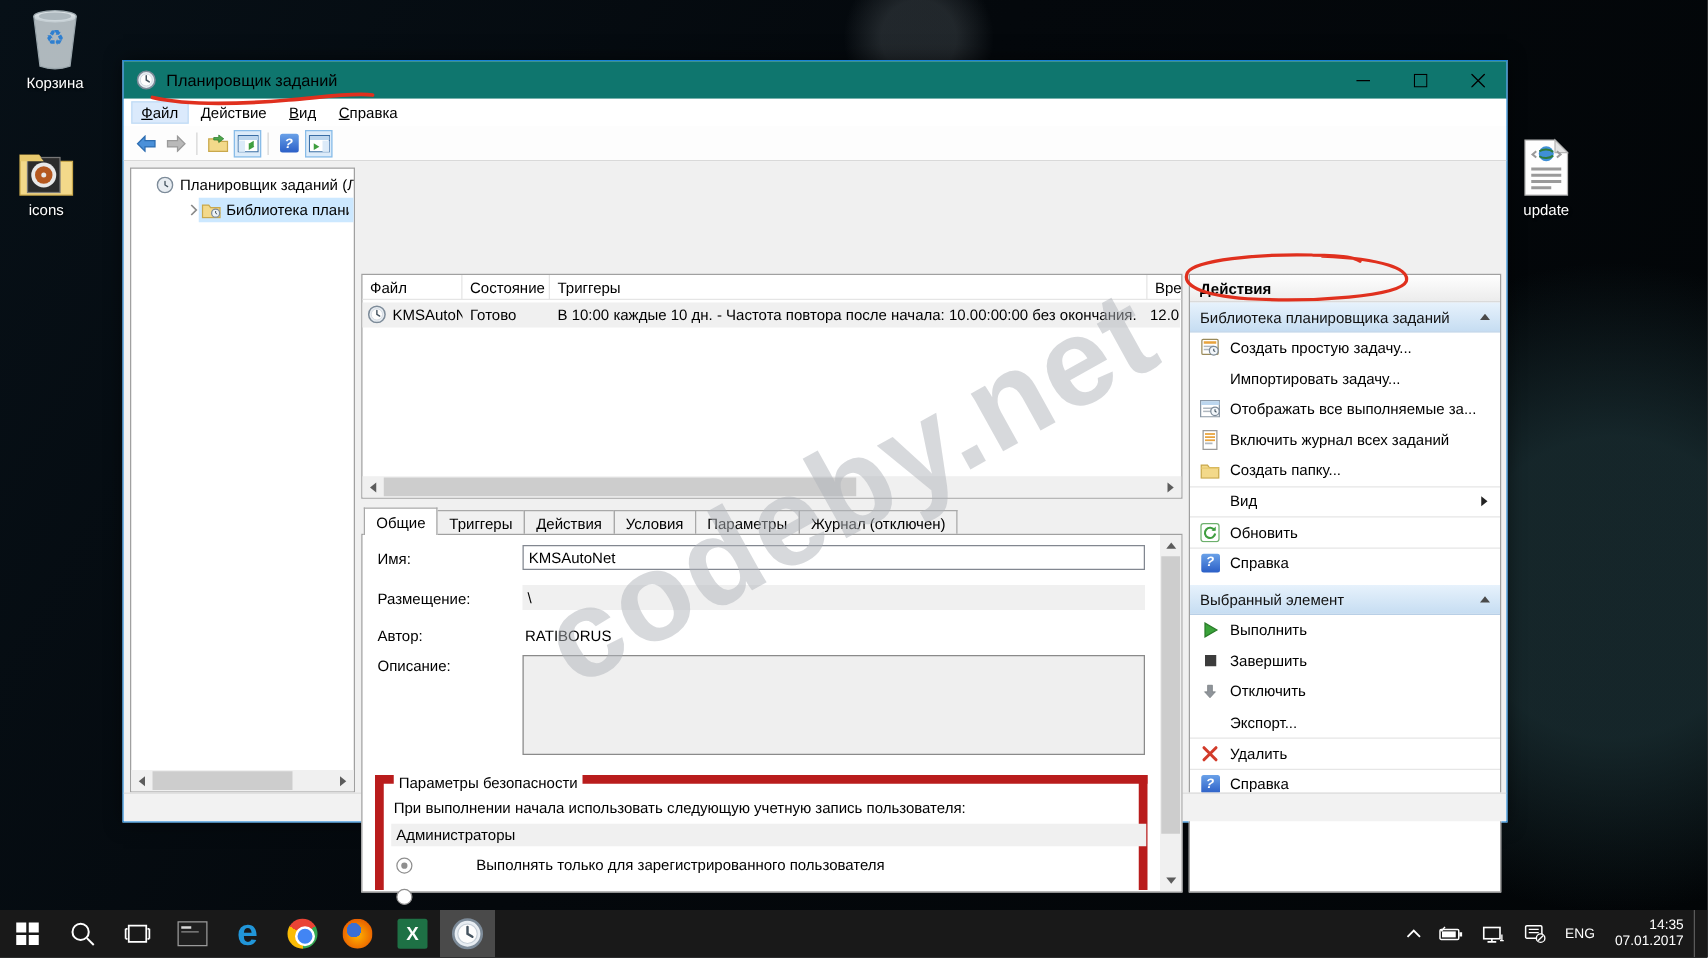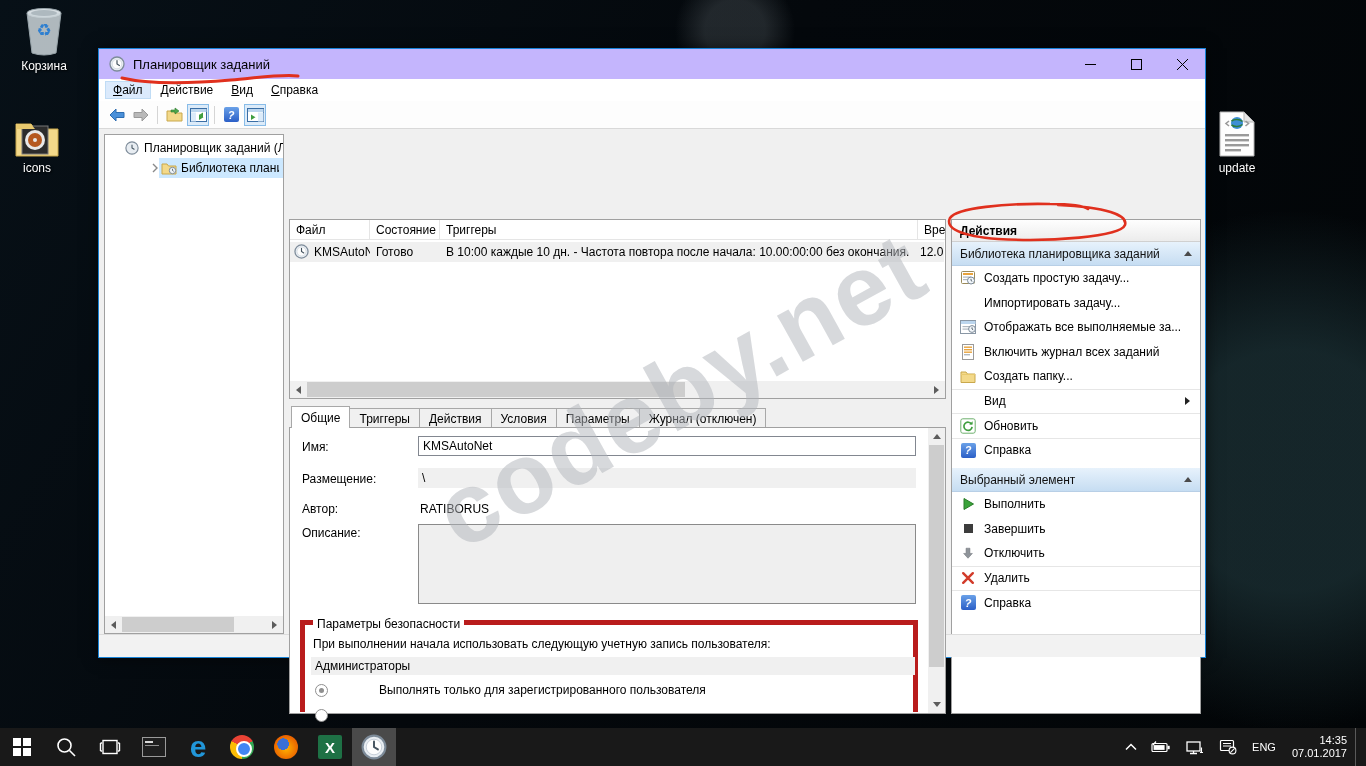--- a/index.html
+++ b/index.html
@@ -15,21 +15,21 @@
 
   
   .dicon{position:absolute;width:76px;text-align:center;cursor:default;}
   .dicon .img{height:50px;display:flex;align-items:flex-end;justify-content:center;}
   .dicon .lbl{margin-top:3px;font-size:12px;color:#fff;text-shadow:1px 1px 2px #000;}
   .recycle-glyph{position:absolute;left:50%;top:16px;transform:translateX(-50%);color:#2e7fd0;font-size:17px;line-height:1;}
 
   
   .win{position:absolute;left:98px;top:48px;width:1108px;height:610px;background:#fff;
        border:1px solid #1883d7;box-shadow:0 0 14px rgba(0,0,0,.55);}
-  .titlebar{position:absolute;left:0;top:0;right:0;height:30px;background:#c4b5fd;display:flex;align-items:center;}
+  .titlebar{position:absolute;left:0;top:0;right:0;height:30px;background:#0f766e;display:flex;align-items:center;}
   .title-ico{margin-left:10px;display:flex;}
   .title-txt{margin-left:8px;font-size:13px;color:#000;}
   .wctrls{position:absolute;right:0;top:0;height:30px;display:flex;}
   .wbtn{width:46px;height:30px;display:flex;align-items:center;justify-content:center;}
   .menubar{position:absolute;left:0;top:30px;right:0;height:22px;background:#fff;font-size:12px;display:flex;align-items:center;padding-left:6px;}
   .mitem{display:inline-block;padding:2px 8px;margin-right:2px;color:#000;}
   .mitem::first-letter{text-decoration:underline;}
   .mitem.hl{background:#dbeafc;border:1px solid #c0dcf5;padding:1px 7px;}
   .toolbar{position:absolute;left:0;top:52px;right:0;height:28px;background:#fdfdfd;border-bottom:1px solid #d9d9d9;display:flex;align-items:center;padding-left:6px;}
   .tbico{width:22px;height:22px;display:flex;align-items:center;justify-content:center;margin:0 1px;}
@@ -61,21 +61,21 @@
 
   .detail-pane-wrap{position:absolute;left:190px;top:277px;width:657px;height:308px;}
   .tabs{position:absolute;left:2px;top:0;height:22px;font-size:12px;}
   .tab{display:inline-block;height:20px;line-height:20px;padding:0 9px;border:1px solid #a8a8a8;border-bottom:none;background:#f0f0f0;margin-right:-1px;vertical-align:bottom;}
   .tab.active{background:#fff;height:22px;line-height:22px;position:relative;z-index:3;}
   .detail-body{position:absolute;left:0;top:21px;right:0;bottom:0;background:#fff;border:1px solid #a0a0a0;z-index:2;}
   .flabel{position:absolute;font-size:12px;color:#000;}
   .field-input{position:absolute;border:1px solid #828790;background:#fff;font-family:"Liberation Sans",sans-serif;font-size:12px;padding:0 4px;}
   .field-flat{position:absolute;background:#f0f0f0;font-size:12px;display:flex;align-items:center;padding:0 4px;}
   .field-area{position:absolute;background:#efefef;border:1px solid #8a8a8a;}
-  .groupbox{position:absolute;border:5px solid #b91c1c;padding-left:16px;}
+  .groupbox{position:absolute;border:7px solid #b91c1c;padding-left:16px;}
   .legend{position:absolute;top:-8px;left:8px;background:#fff;padding:0 4px;font-size:12px;}
   .radio{display:inline-block;width:13px;height:13px;border-radius:50%;border:1px solid #8f8f8f;background:#fff;position:relative;vertical-align:middle;}
   .radio.sel::after{content:"";position:absolute;left:3px;top:3px;width:5px;height:5px;border-radius:50%;background:#8f8f8f;}
 
   
   .act-pane{left:852px;top:90px;width:250px;height:495px;overflow:hidden;}
   .act-title{height:22px;background:linear-gradient(#fefefe,#ececec);border-bottom:1px solid #d0d0d0;font-size:12px;font-weight:bold;display:flex;align-items:center;padding-left:8px;}
   .act-header{height:24px;background:linear-gradient(#e7f2fc,#c6ddf2);border-bottom:1px solid #b8cfe6;font-size:12px;display:flex;align-items:center;padding:0 8px;color:#111;margin-top:0;}
   .act-header .caret{margin-left:auto;width:0;height:0;border-left:4px solid transparent;border-right:4px solid transparent;border-bottom:5px solid #4a4a4a;}
   .act-item{height:24.5px;display:flex;align-items:center;font-size:12px;color:#000;padding-left:6px;position:relative;}
@@ -459,20 +459,24 @@
 
         <div class="act-item">
           <span class="ibox">
             <svg width="14" height="14" viewBox="0 0 16 16">
                 <path d="M8 14L3 8.5h2.8V2.5h4.4v6H13z" fill="#8f949a" stroke="#6d7276" stroke-width=".6"></path>
               </svg>
           </span>
           <span>Отключить</span>
         </div>
 
+        <div class="act-item">
+          <span class="ibox"></span>
+          <span>Экспорт...</span>
+        </div>
 
 
         <div class="act-item sep-top">
           <span class="ibox">
             <svg width="14" height="14" viewBox="0 0 16 16">
                 <path d="M2.5 2.5l11 11M13.5 2.5l-11 11" stroke="#d23b2a" stroke-width="2.8" stroke-linecap="round"></path>
               </svg>
           </span>
           <span>Удалить</span>
         </div>

